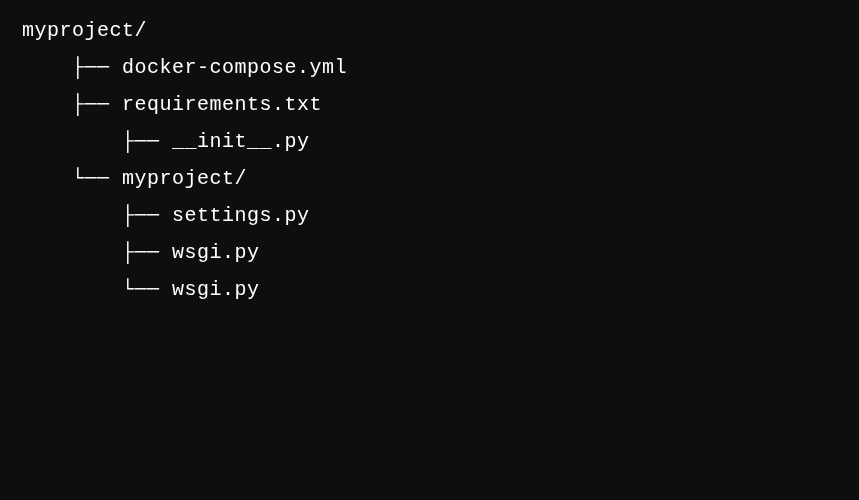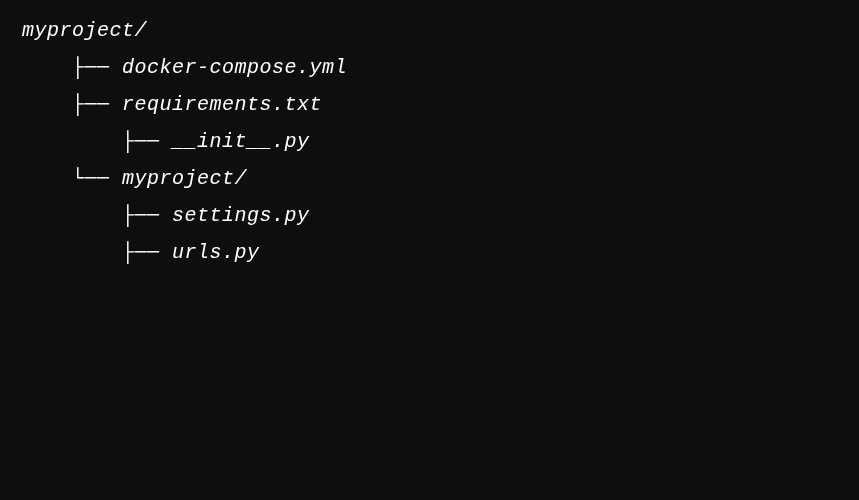--- a/index.html
+++ b/index.html
@@ -14,27 +14,27 @@
       font-size: 20px;
       line-height: 1.85;
       padding: 12px 22px;
       width: 859px;
       height: 500px;
       overflow: hidden;
     }
     .tree-line {
       white-space: pre;
       letter-spacing: 0.5px;
-      font-style: italic;
     }
   </style>
 </head>
 <body>
 
 <div>
   <div class="tree-line">myproject/</div>
   <div class="tree-line">    ├── docker-compose.yml</div>
   <div class="tree-line">    ├── requirements.txt</div>
   <div class="tree-line">        ├── __init__.py</div>
   <div class="tree-line">    └── myproject/</div>
   <div class="tree-line">        ├── settings.py</div>
-  <div class="tree-line">        ├── urls.py</div>
+  <div class="tree-line">        ├── wsgi.py</div>
+  <div class="tree-line">        └── wsgi.py</div>
 </div>
 
 </body></html>

